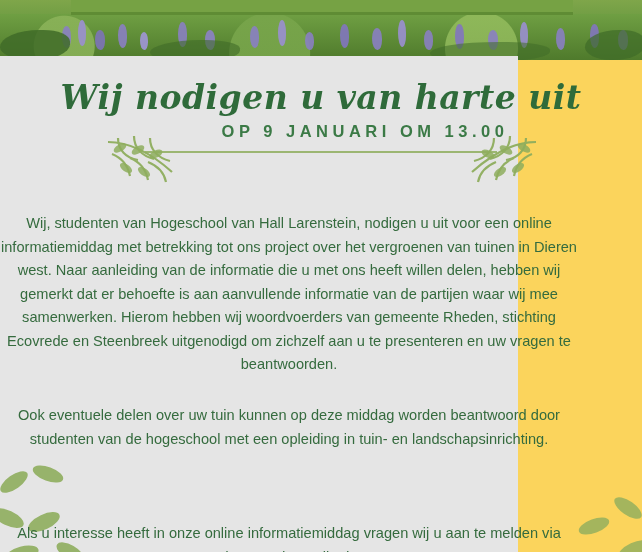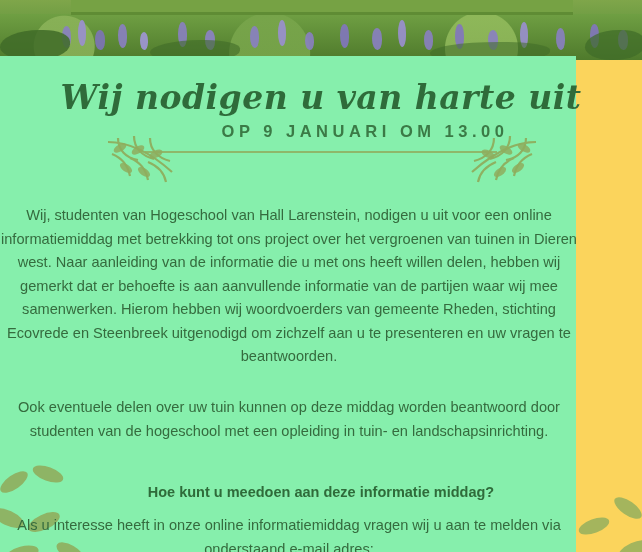--- a/index.html
+++ b/index.html
@@ -65,23 +65,23 @@
     height: 12px;
     background: #76a244;
     border-bottom: 3px solid #5f8c34;
   }
 
   
   .card {
     position: absolute;
     left: 0;
     top: 56px;
-    width: 576px;
+    width: 518px;
     height: 496px;
-    background: #86efac;
+    background: #e5e5e5;
   }
 
   
   .sprig {
     position: absolute;
     pointer-events: none;
   }
 
   .headline {
     position: absolute;
@@ -120,21 +120,21 @@
 
   .section-title {
     width: 642px;
     text-align: center;
     font-size: 14.5px;
     font-weight: bold;
     color: #2f6b3a;
   }
   .body-text {
     width: 578px;
-    margin: 0 auto;
+    margin: 8px auto;
     text-align: center;
     font-size: 14.6px;
     line-height: 23.5px;
     color: #356b3e;
   }
 
   .block1 { position: absolute; left: 0; top: 118px; }
   .block2 { position: absolute; left: 0; top: 148px; }
   .block3 { position: absolute; left: 0; top: 340px; }
   .block4 { position: absolute; left: 0; top: 428px; }
@@ -243,21 +243,18 @@
     <div class="subhead">OP 9 JANUARI OM 13.00</div>
     <div class="divider"></div>
 
     <div class="block2">
       <div class="body-text">Wij, studenten van Hogeschool van Hall Larenstein, nodigen u uit voor een online informatiemiddag met betrekking tot ons project over het vergroenen van tuinen in Dieren west. Naar aanleiding van de informatie die u met ons heeft willen delen, hebben wij gemerkt dat er behoefte is aan aanvullende informatie van de partijen waar wij mee samenwerken. Hierom hebben wij woordvoerders van gemeente Rheden, stichting Ecovrede en Steenbreek uitgenodigd om zichzelf aan u te presenteren en uw vragen te beantwoorden.</div>
     </div>
     <div class="block3">
       <div class="body-text">Ook eventuele delen over uw tuin kunnen op deze middag worden beantwoord door studenten van de hogeschool met een opleiding in tuin- en landschapsinrichting.</div>
     </div>
 
-    <div class="block4">
-      <div class="section-title">Hoe kunt u meedoen aan deze informatie middag?</div>
-    </div>
     <div class="block5">
       <div class="body-text">Als u interesse heeft in onze online informatiemiddag vragen wij u aan te melden via onderstaand e-mail adres:</div>
     </div>
 
   </div>
 </div>
 
 </body></html>

